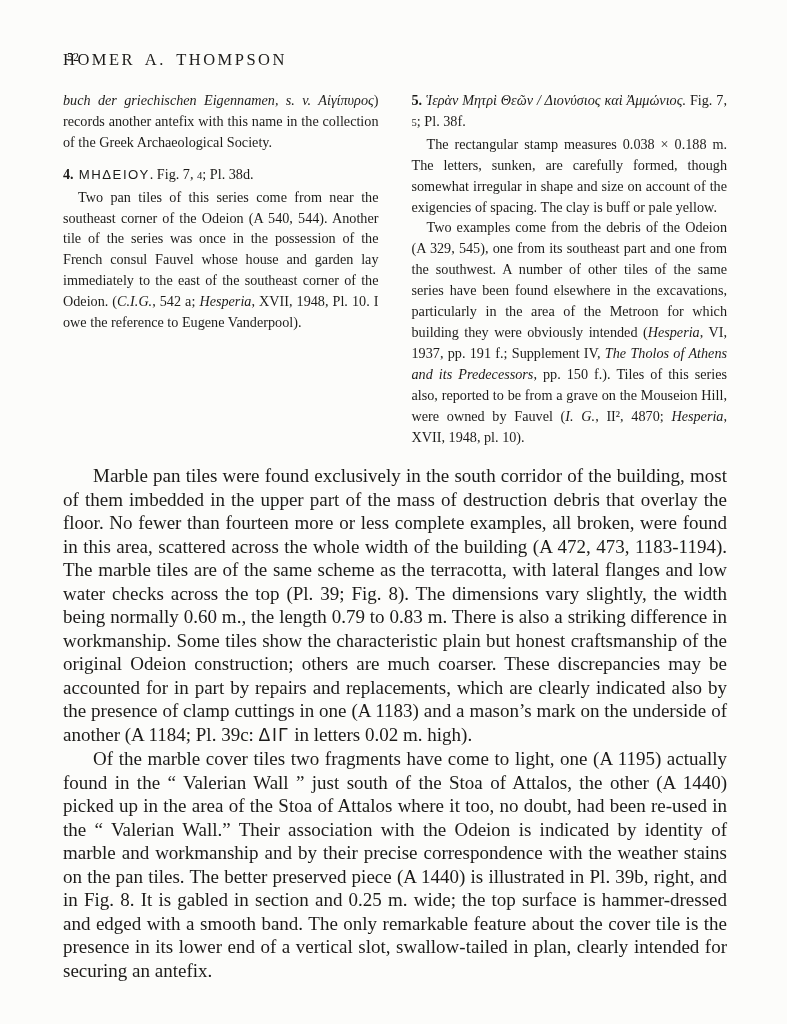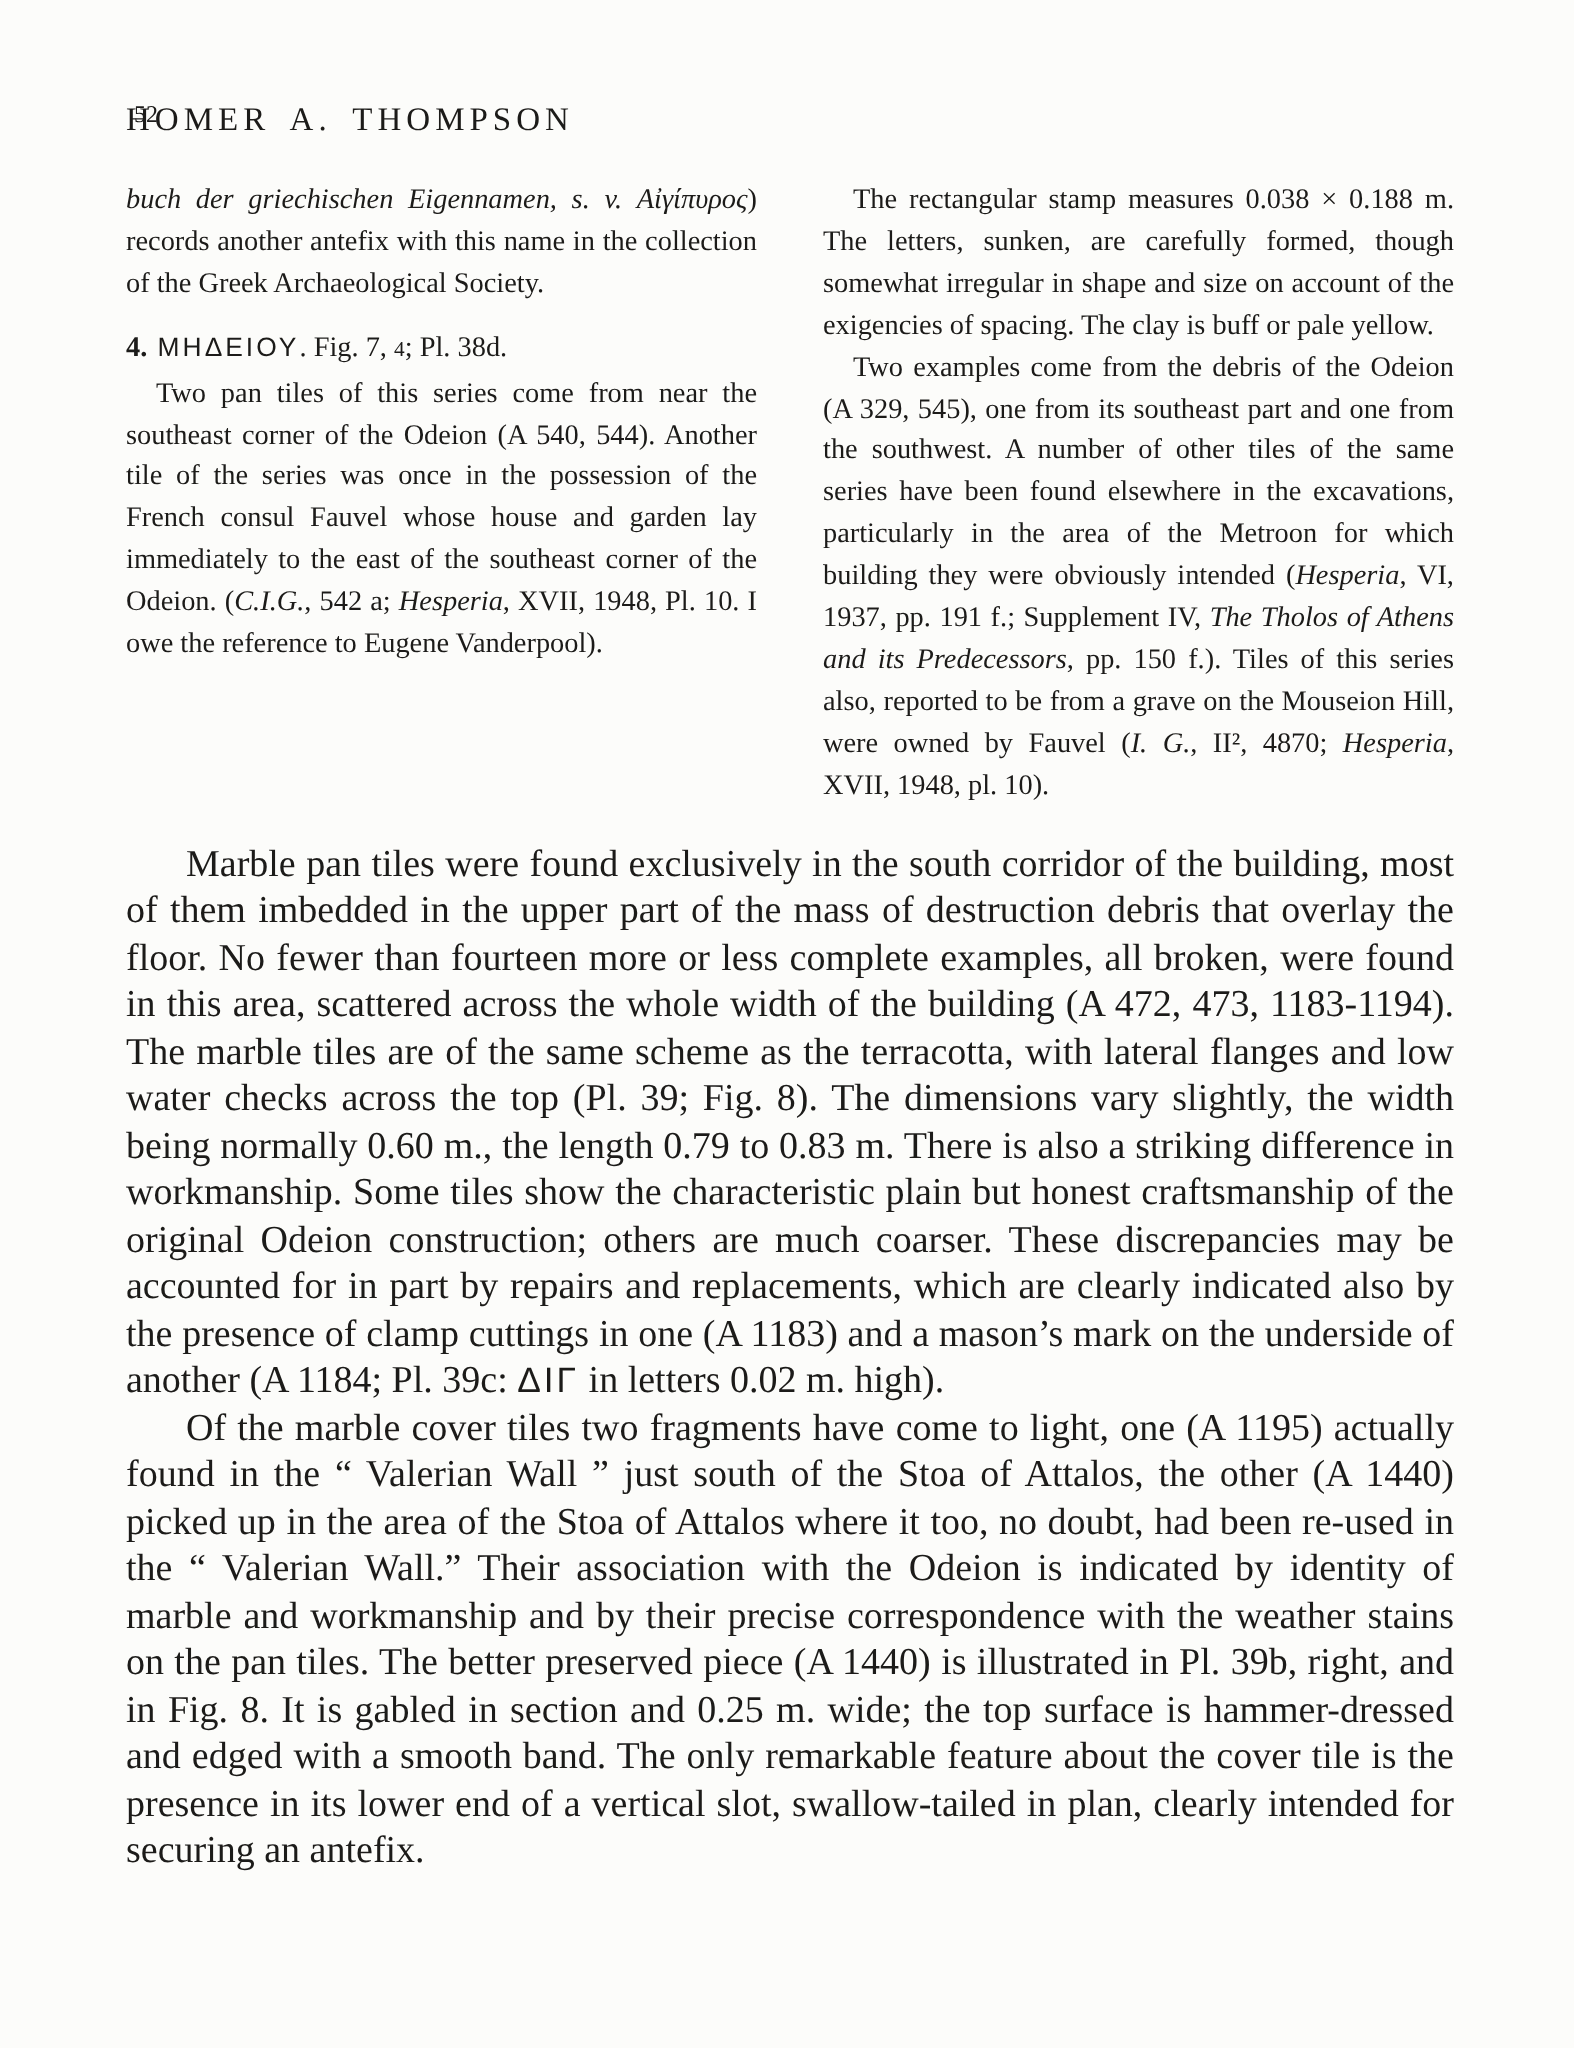--- a/index.html
+++ b/index.html
@@ -79,20 +79,21 @@
     <span class="running-title">HOMER A. THOMPSON</span>
   </div>
 
   <div class="cols">
     <div class="col">
       <p class="noindent"><span class="it">buch der griechischen Eigennamen, s. v. </span><span class="it">Αἰγίπυρος</span><span>) records another antefix with this name in the collection of the Greek Archaeological Society.</span></p>
       <p class="entry-heading"><span class="bd">4.</span><span class="sans"> ΜΗΔΕΙΟΥ</span><span>. Fig. 7, </span><span class="sm">4</span><span>; Pl. 38d.</span></p>
       <p><span>Two pan tiles of this series come from near the southeast corner of the Odeion (A 540, 544). Another tile of the series was once in the possession of the French consul Fauvel whose house and garden lay immediately to the east of the southeast corner of the Odeion. (</span><span class="it">C.I.G.</span><span>, 542 a; </span><span class="it">Hesperia</span><span>, XVII, 1948, Pl. 10. I owe the reference to Eugene Vanderpool).</span></p>
     </div>
     <div class="col">
+      <p class="entry-heading" style="margin-top:0 !important;"><span class="bd">5.</span><span class="it"> Ἱερὰν Μητρὶ Θεῶν / Διονύσιος καὶ Ἀμμώνιος.</span><span> Fig. 7, </span><span class="sm">5</span><span>; Pl. 38f.</span></p>
       <p><span>The rectangular stamp measures 0.038 × 0.188 m. The letters, sunken, are carefully formed, though somewhat irregular in shape and size on account of the exigencies of spacing. The clay is buff or pale yellow.</span></p>
       <p><span>Two examples come from the debris of the Odeion (A 329, 545), one from its southeast part and one from the southwest. A number of other tiles of the same series have been found elsewhere in the excavations, particularly in the area of the Metroon for which building they were obviously intended (</span><span class="it">Hesperia</span><span>, VI, 1937, pp. 191 f.; Supplement IV, </span><span class="it">The Tholos of Athens and its Predecessors</span><span>, pp. 150 f.). Tiles of this series also, reported to be from a grave on the Mouseion Hill, were owned by Fauvel (</span><span class="it">I. G.</span><span>, II², 4870; </span><span class="it">Hesperia</span><span>, XVII, 1948, pl. 10).</span></p>
     </div>
   </div>
 
   <div class="main">
     <p><span>Marble pan tiles were found exclusively in the south corridor of the building, most of them imbedded in the upper part of the mass of destruction debris that overlay the floor. No fewer than fourteen more or less complete examples, all broken, were found in this area, scattered across the whole width of the building (A 472, 473, 1183-1194). The marble tiles are of the same scheme as the terracotta, with lateral flanges and low water checks across the top (Pl. 39; Fig. 8). The dimensions vary slightly, the width being normally 0.60 m., the length 0.79 to 0.83 m. There is also a striking difference in workmanship. Some tiles show the characteristic plain but honest craftsmanship of the original Odeion construction; others are much coarser. These discrepancies may be accounted for in part by repairs and replacements, which are clearly indicated also by the presence of clamp cuttings in one (A 1183) and a mason’s mark on the underside of another (A 1184; Pl. 39c: </span><span class="sans">ΔΙΓ</span><span> in letters 0.02 m. high).</span></p>
     <p><span>Of the marble cover tiles two fragments have come to light, one (A 1195) actually found in the “ Valerian Wall ” just south of the Stoa of Attalos, the other (A 1440) picked up in the area of the Stoa of Attalos where it too, no doubt, had been re-used in the “ Valerian Wall.” Their association with the Odeion is indicated by identity of marble and workmanship and by their precise correspondence with the weather stains on the pan tiles. The better preserved piece (A 1440) is illustrated in Pl. 39b, right, and in Fig. 8. It is gabled in section and 0.25 m. wide; the top surface is hammer-dressed and edged with a smooth band. The only remarkable feature about the cover tile is the presence in its lower end of a vertical slot, swallow-tailed in plan, clearly intended for securing an antefix.</span></p>
   </div>
 

